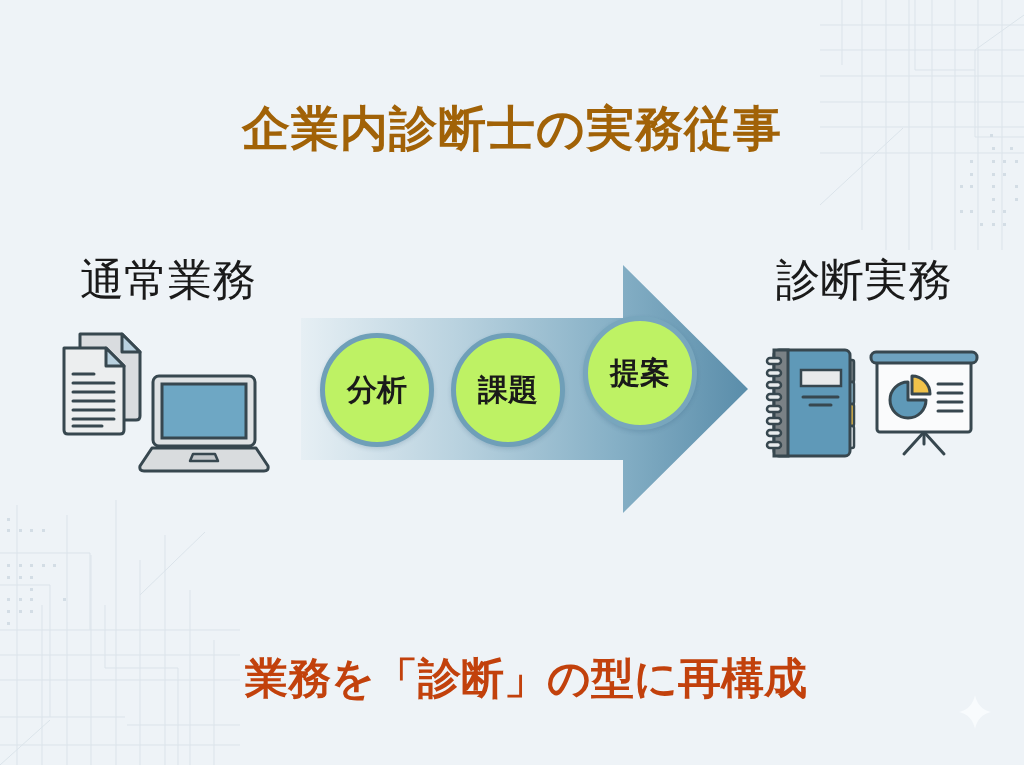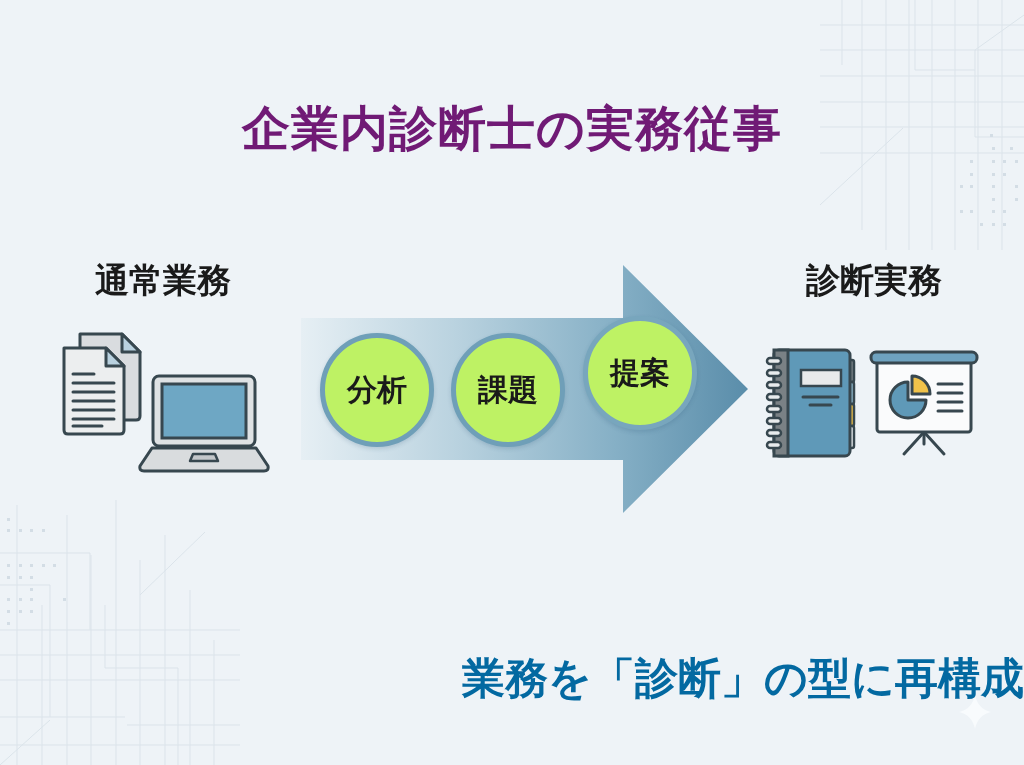--- a/index.html
+++ b/index.html
@@ -20,29 +20,29 @@
     pointer-events: none;
   }
   .title {
     position: absolute;
     left: 0;
     right: 0;
     top: 92px;
     text-align: center;
     font-size: 48px;
     font-weight: bold;
-    color: #701a75;
+    color: #a16207;
     letter-spacing: 1px;
     line-height: 72px;
   }
   .section-label {
     position: absolute;
     top: 256px;
-    font-size: 34px;
-    font-weight: bold;
+    font-size: 44px;
+    font-weight: normal;
     color: #1a1a1a;
     line-height: 48px;
     white-space: nowrap;
   }
   .label-left { left: 80px; width: 166px; text-align: center; }
   .label-right { left: 776px; width: 166px; text-align: right; }
   .icon {
     position: absolute;
   }
   .arrow {
@@ -69,24 +69,24 @@
     box-shadow: 0 2px 4px rgba(40, 80, 110, 0.18);
   }
   .step-1 { left: 320px; top: 333px; }
   .step-2 { left: 451px; top: 333px; text-align: center; }
   .step-3 { left: 583px; top: 316px; border-color: #78a6bd; }
   .footer {
     position: absolute;
     left: 0;
     right: 0;
     top: 646px;
-    text-align: right;
+    text-align: center;
     font-size: 43px;
     font-weight: bold;
-    color: #0369a1;
+    color: #c2410c;
     line-height: 64px;
     margin-left: 28px;
   }
 </style>
 </head>
 <body>
 
 <svg class="bg-deco" width="1024" height="765" viewBox="0 0 1024 765">
   <g stroke="#d9e2e9" stroke-width="1" fill="none" opacity="0.9">
 

